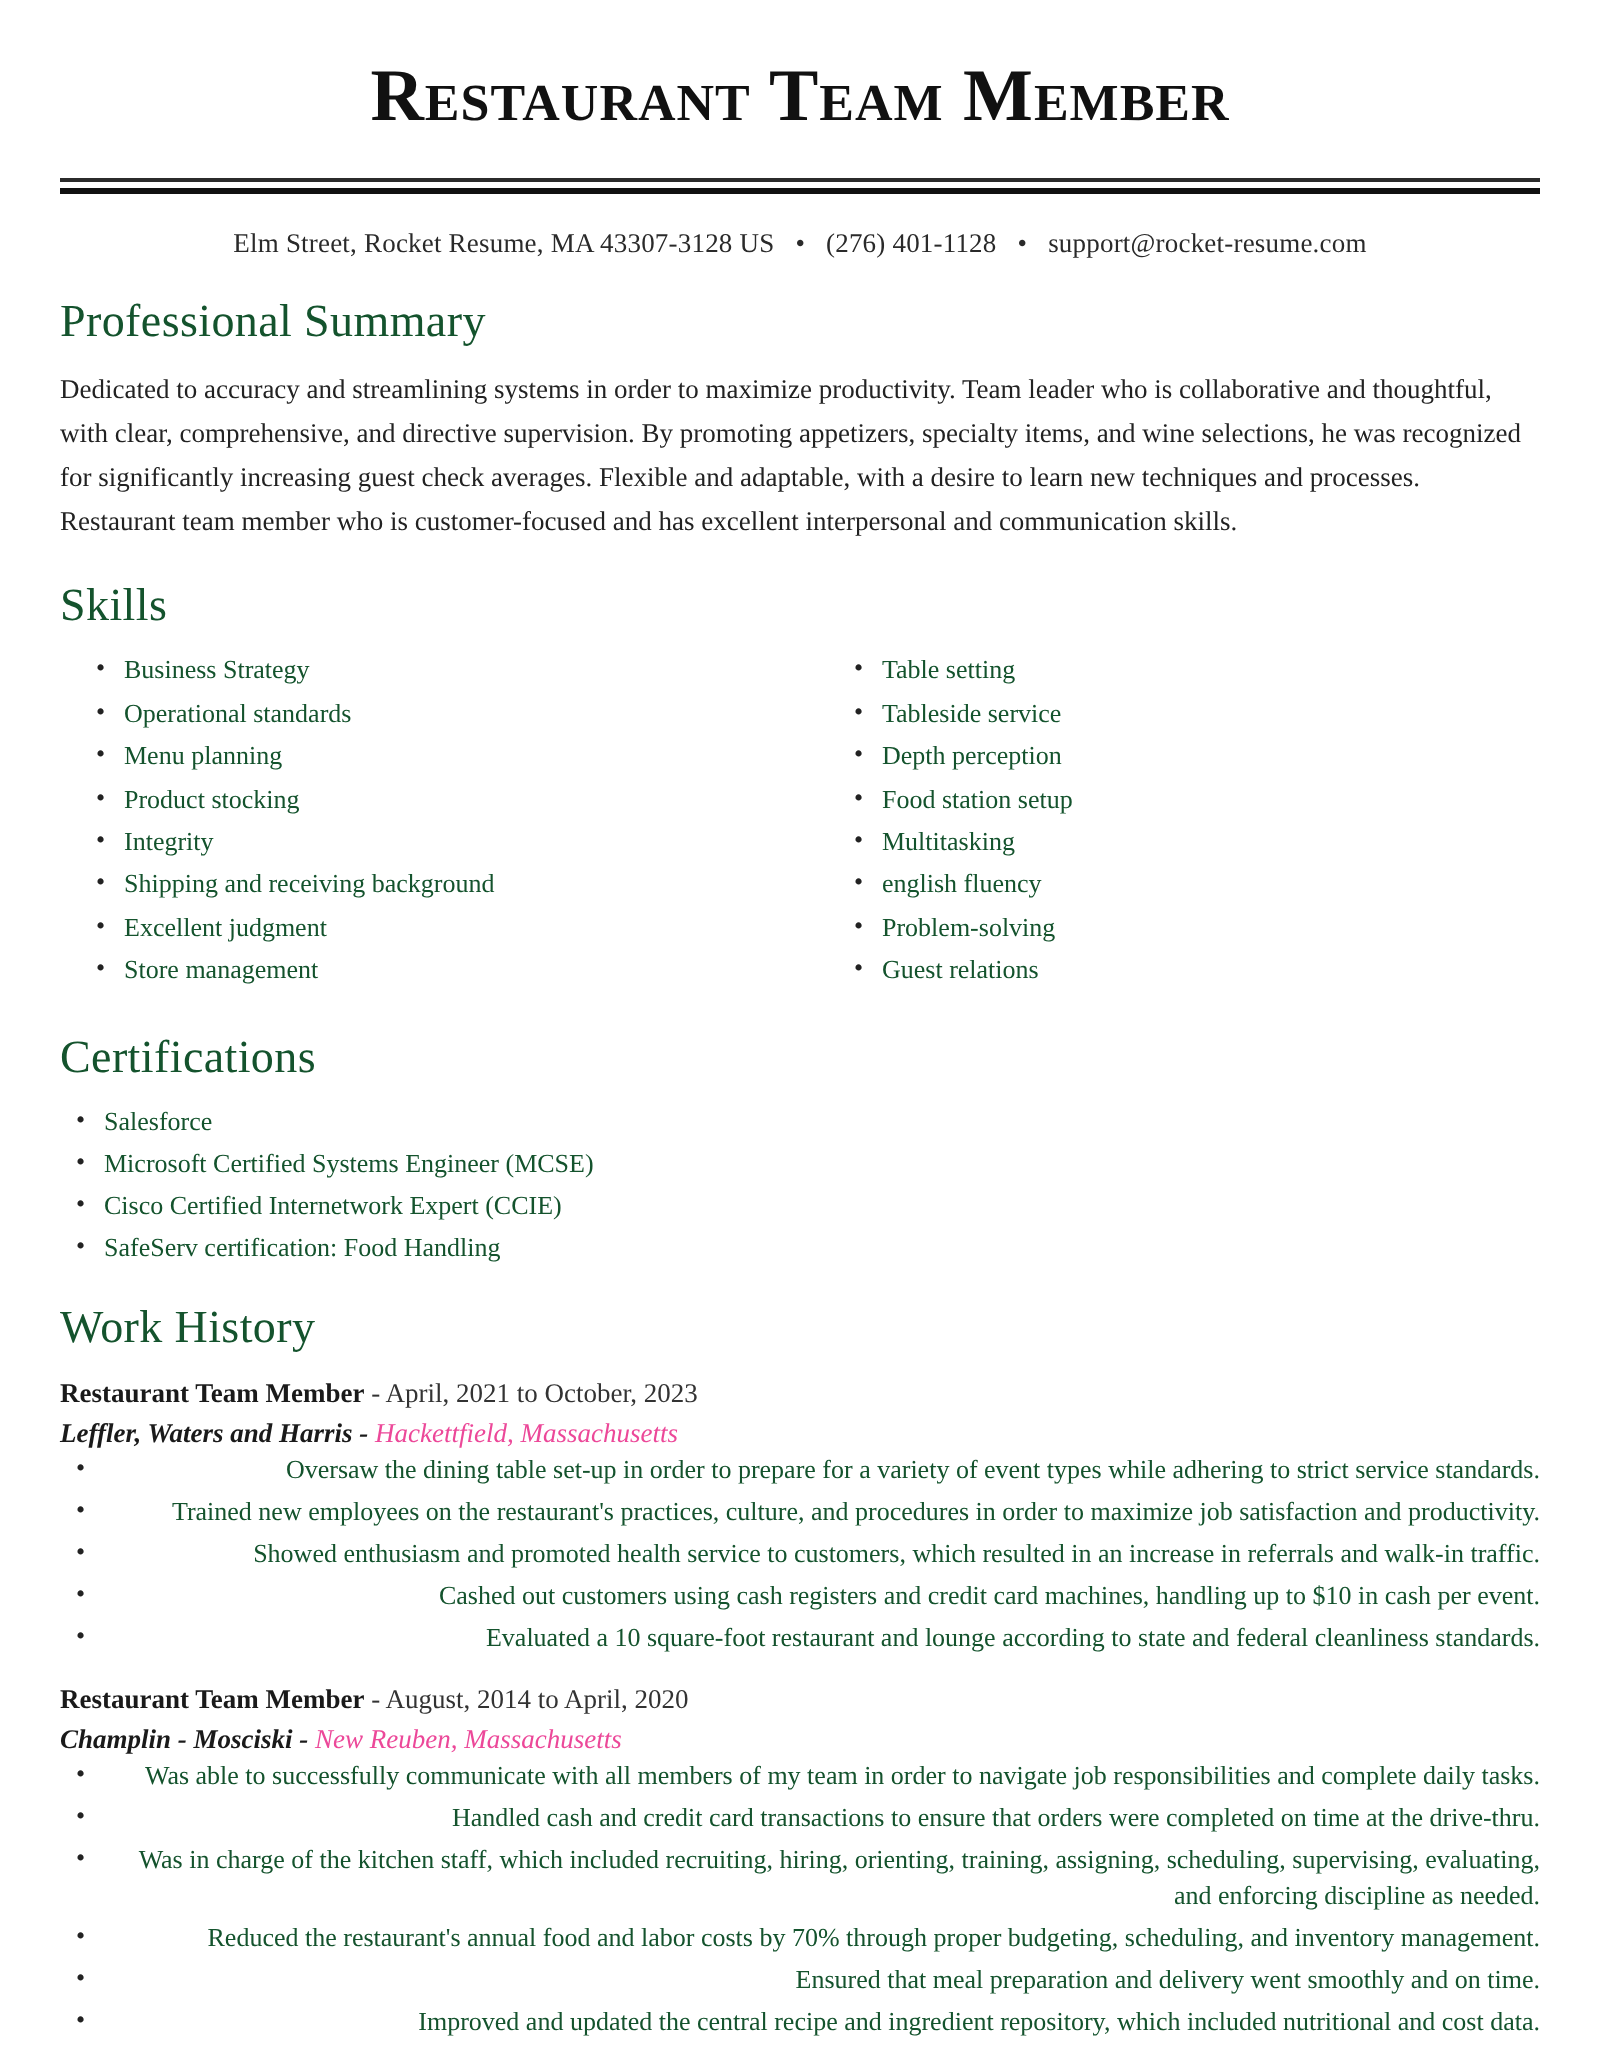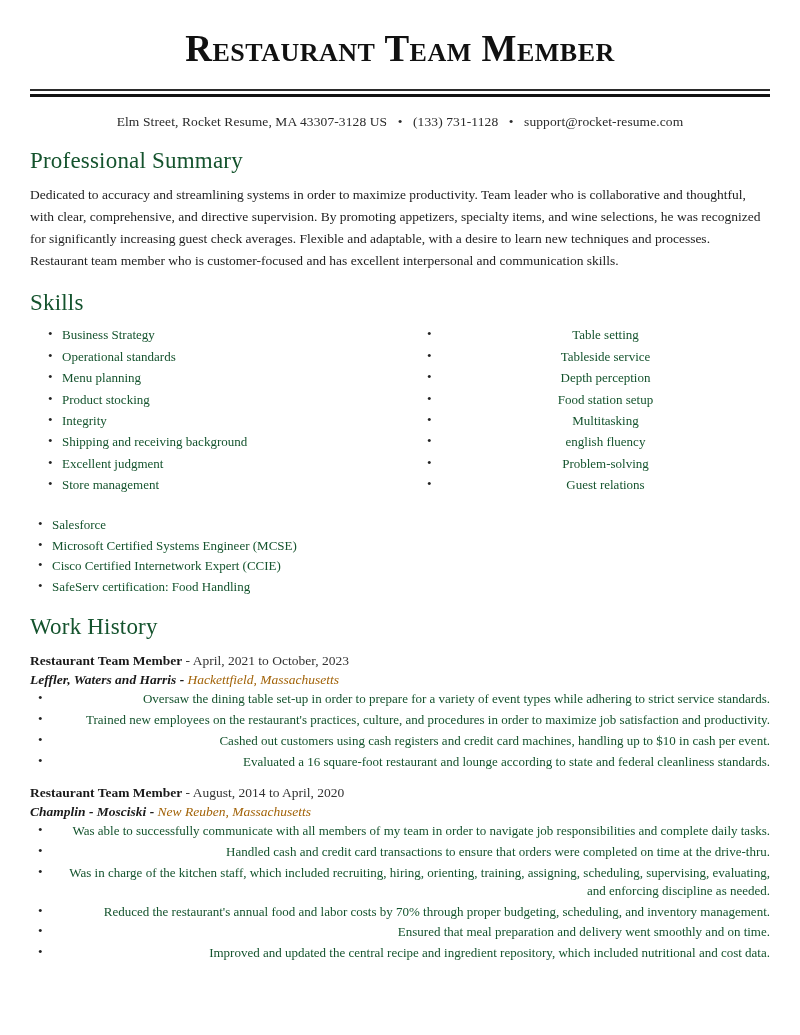--- a/index.html
+++ b/index.html
@@ -119,21 +119,20 @@
     display: flex;
     gap: 0;
     margin-left: 10px;
   }
   .skills-col {
     flex: 0 0 50%;
     box-sizing: border-box;
   }
   .skills-col.right {
     padding-left: 14px;
-    text-align: center;
   }
   .skills-columns ul.bullets > li {
     font-size: 13px;
     line-height: 1.34;
     margin-bottom: 4px;
   }
 
   .certs-list {
     margin-left: 10px;
   }
@@ -170,21 +169,21 @@
     line-height: 1.45;
     font-style: italic;
     color: #1a1a1a;
   }
   .job-company {
     font-weight: bold;
   }
   .job-location {
     font-weight: normal;
     font-style: italic;
-    color: #a16207;
+    color: #ec4899;
   }
   .job-bullets {
     margin-top: 8px;
     margin-left: 10px;
     text-align: right;
   }
   .job-bullets > li {
     font-size: 13px;
     line-height: 1.42;
     margin-bottom: 4px;
@@ -199,21 +198,21 @@
 
   <div class="divider">
     <div class="rule-thin"></div>
     <div class="rule-gap"></div>
     <div class="rule-thick"></div>
   </div>
 
   <div class="contact-line">
     <span>Elm Street, Rocket Resume, MA 43307-3128 US</span>
     <span class="contact-sep">•</span>
-    <span>(133) 731-1128</span>
+    <span>(276) 401-1128</span>
     <span class="contact-sep">•</span>
     <span>support@rocket-resume.com</span>
   </div>
 
   <div class="section">
     <h2 class="section-title">Professional Summary</h2>
     <p class="summary-text">Dedicated to accuracy and streamlining systems in order to maximize productivity. Team leader who is collaborative and thoughtful, with clear, comprehensive, and directive supervision. By promoting appetizers, specialty items, and wine selections, he was recognized for significantly increasing guest check averages. Flexible and adaptable, with a desire to learn new techniques and processes. Restaurant team member who is customer-focused and has excellent interpersonal and communication skills.</p>
   </div>
 
   <div class="section">
@@ -240,20 +239,21 @@
           <li>Multitasking</li>
           <li>english fluency</li>
           <li>Problem-solving</li>
           <li>Guest relations</li>
         </ul>
       </div>
     </div>
   </div>
 
   <div class="section">
+    <h2 class="section-title">Certifications</h2>
     <ul class="bullets certs-list">
       <li>Salesforce</li>
       <li>Microsoft Certified Systems Engineer (MCSE)</li>
       <li>Cisco Certified Internetwork Expert (CCIE)</li>
       <li>SafeServ certification: Food Handling</li>
     </ul>
   </div>
 
   <div class="section">
     <h2 class="section-title">Work History</h2>
@@ -265,22 +265,23 @@
         <span class="job-dates">April, 2021 to October, 2023</span>
       </div>
       <div class="job-line-2">
         <span class="job-company">Leffler, Waters and Harris</span>
         <span class="job-company">-</span>
         <span class="job-location">Hackettfield, Massachusetts</span>
       </div>
       <ul class="bullets job-bullets">
         <li>Oversaw the dining table set-up in order to prepare for a variety of event types while adhering to strict service standards.</li>
         <li>Trained new employees on the restaurant's practices, culture, and procedures in order to maximize job satisfaction and productivity.</li>
+        <li>Showed enthusiasm and promoted health service to customers, which resulted in an increase in referrals and walk-in traffic.</li>
         <li>Cashed out customers using cash registers and credit card machines, handling up to $10 in cash per event.</li>
-        <li>Evaluated a 16 square-foot restaurant and lounge according to state and federal cleanliness standards.</li>
+        <li>Evaluated a 10 square-foot restaurant and lounge according to state and federal cleanliness standards.</li>
       </ul>
     </div>
 
     <div class="job">
       <div class="job-line-1">
         <span class="job-title">Restaurant Team Member</span>
         <span class="job-dash">-</span>
         <span class="job-dates">August, 2014 to April, 2020</span>
       </div>
       <div class="job-line-2">

